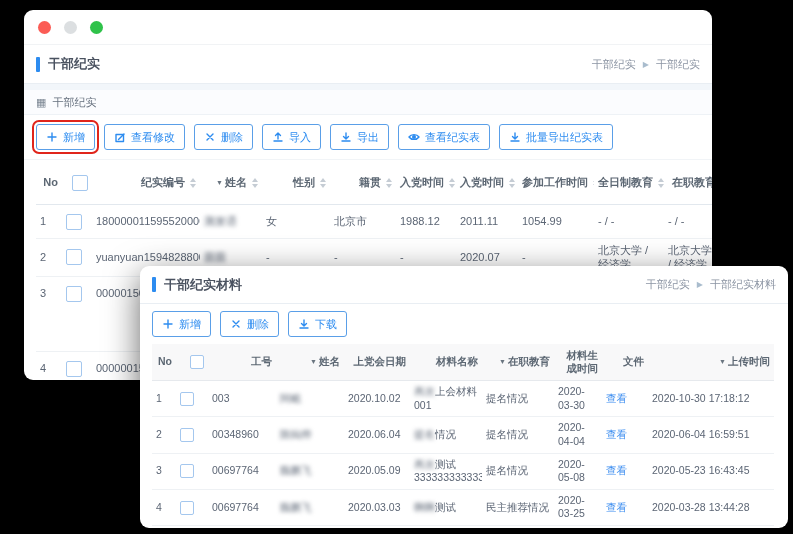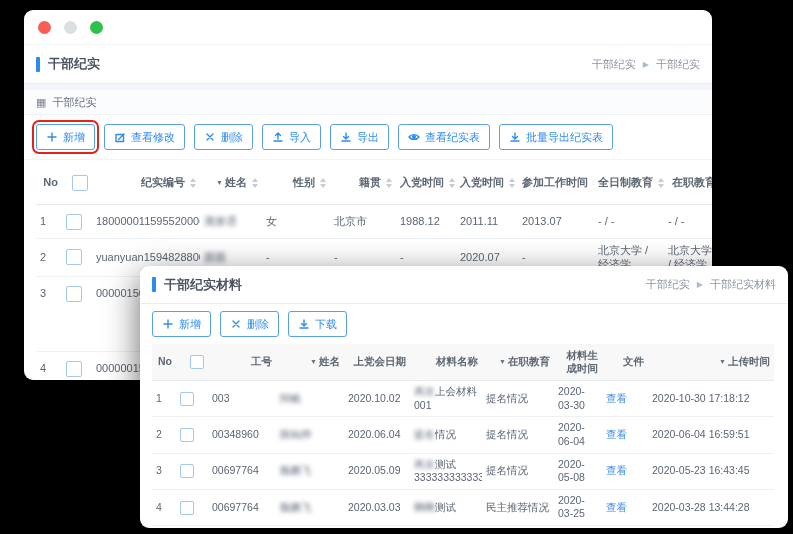--- a/index.html
+++ b/index.html
@@ -205,21 +205,21 @@
       <tbody>
         <tr>
           <td>1</td>
           <td><span class="cb"></span></td>
           <td>180000011595520000</td>
           <td><span class="blur ">测发语</span></td>
           <td>女</td>
           <td>北京市</td>
           <td>1988.12</td>
           <td>2011.11</td>
-          <td>2013.07</td>
+          <td>1054.99</td>
           <td>- / -</td>
           <td>- / -</td>
         </tr>
         <tr>
           <td>2</td>
           <td><span class="cb"></span></td>
           <td>yuanyuan1594828800</td>
           <td><span class="blur ">圆圆</span></td>
           <td>-</td>
           <td>-</td>
@@ -338,21 +338,21 @@
           <td>2020-10-30 17:18:12</td>
         </tr>
         <tr>
           <td>2</td>
           <td><span class="cb"></span></td>
           <td>00348960</td>
           <td><span class="blur ">陈灿烨</span></td>
           <td>2020.06.04</td>
           <td><span class="blur">提名</span><span class="">情况</span></td>
           <td>提名情况</td>
-          <td>2020-06-04</td>
+          <td>2020-04-04</td>
           <td><span class="link">查看</span></td>
           <td>2020-06-04 16:59:51</td>
         </tr>
         <tr>
           <td>3</td>
           <td><span class="cb"></span></td>
           <td>00697764</td>
           <td><span class="blur ">魏鹏飞</span></td>
           <td>2020.05.09</td>
           <td><span class="blur">再次</span><span class="">测试333333333333</span></td>

